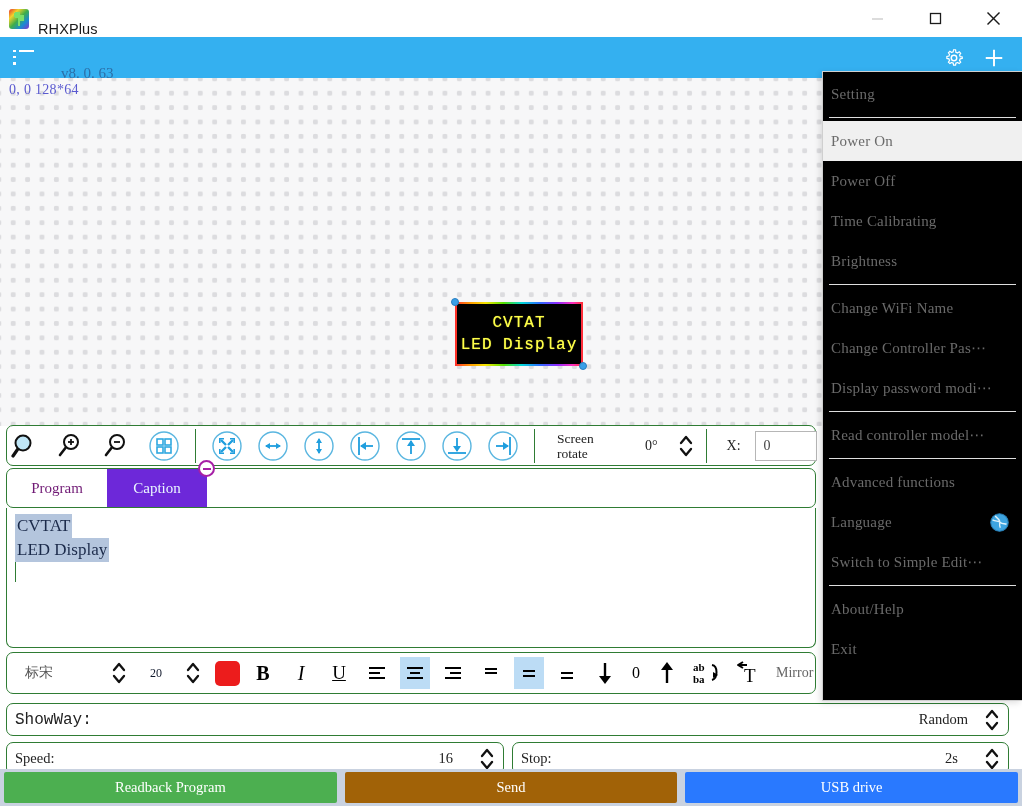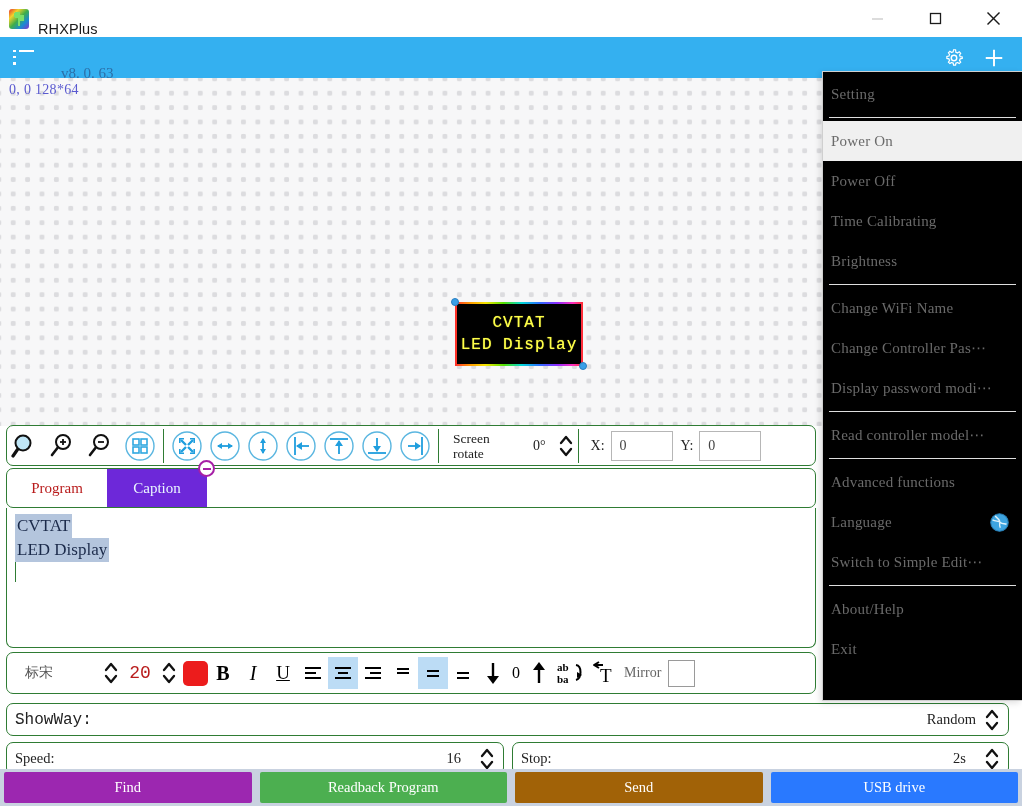--- a/index.html
+++ b/index.html
@@ -101,20 +101,21 @@
   .led-handle {
     position: absolute; width: 8px; height: 8px; border-radius: 50%;
     background: #3aa0e8; border: 1px solid #2b7fc0;
   }
   .htl { left: -4px; top: -4px; } .hbr { right: -4px; bottom: -4px; }
 
   
   .panel {
     position: absolute; border: 1px solid #2f7c34; border-radius: 7px;
     background: #ffffff;
+    gap: 8px;
   }
 
   
   .toolbar { left: 6px; top: 425px; width: 810px; height: 41px; display: flex; align-items: center; }
   .tb-icon { width: 38px; height: 37px; display: flex; align-items: center; justify-content: center; flex: none; }
   .tb-sep { width: 1px; height: 34px; background: #2f7c34; margin: 0 4px; flex: none; }
   .tb-rot-label {
     font-family: "Liberation Serif", serif; font-size: 13.5px; color: #222; line-height: 15px;
     width: 70px; margin-left: 10px; flex: none;
   }
@@ -125,21 +126,21 @@
     width: 62px; height: 30px; border: 1px solid #b6b6b6; background: #fff; margin-left: 6px;
     font-family: "Liberation Serif", serif; font-size: 14px; color: #444;
     display: flex; align-items: center; padding-left: 8px; flex:none;
   }
 
   
   .tabspanel { left: 6px; top: 468px; width: 810px; height: 40px; overflow: visible; }
   .tabs-row { display: flex; height: 100%; align-items: stretch; padding: 0; }
   .tab {
     width: 100px; display: flex; align-items: center; justify-content: center;
-    font-family: "Liberation Serif", serif; font-size: 15px; color: #b91c1c;
+    font-family: "Liberation Serif", serif; font-size: 15px; color: #701a75;
     border-radius: 6px 0 0 6px;
   }
   .tab.active {
     background: #6d28d9; color: #eaf8ff; border-radius: 0; position: relative;
   }
   .tab-close {
     position: absolute; right: -8px; top: -9px; width: 17px; height: 17px; border-radius: 50%;
     border: 2px solid #a61fa6; background: #ffffff;
     display: flex; align-items: center; justify-content: center;
   }
@@ -153,21 +154,21 @@
     white-space: pre;
   }
   .caret { display:inline-block; width:1px; height:20px; background:#2f7c34; vertical-align:-4px;}
 
   
   .fonttb { left: 6px; top: 652px; width: 810px; height: 42px; display: flex; align-items: center; padding: 0 6px; }
   .font-name {
     width: 90px; font-family: Liberation Sans, sans-serif; font-size: 14px; color: #555; padding-left: 12px; flex:none;
   }
   .font-size {
-    width: 42px; text-align: center; font-family: Liberation Mono, monospace; font-size: 18px; color: #b91c1c; flex:none;
+    width: 42px; text-align: center; font-family: Liberation Serif, serif; font-size: 12px; color: #0f172a; flex:none;
   }
   .color-swatch { width: 25px; height: 25px; border-radius: 5px; background: #ec1c1c; flex:none; margin-left: 6px;}
   .f-btn {
     width: 30px; height: 32px; display: flex; align-items: center; justify-content: center; flex:none;
     font-family: "Liberation Serif", serif;
   }
   .f-btn.sel { background: #bcdcf5; }
   .f-btn b { font-size: 20px; font-family: "Liberation Serif", serif; color:#000; }
   .f-btn em { font-size: 20px; font-family: "Liberation Serif", serif; color:#000; }
   .f-btn u { font-size: 19px; font-family: "Liberation Serif", serif; color:#000; }
@@ -506,21 +507,20 @@
   <div class="panel stoprow">
     <div class="sp-label">Stop:</div>
     <div class="sp-value">2s</div>
     <svg class="spin-updown" viewBox="0 0 16 26">
       <polyline points="3,10 8,4 13,10" fill="none" stroke="#111" stroke-width="2.3" stroke-linecap="round" stroke-linejoin="round"></polyline>
       <polyline points="3,16 8,22 13,16" fill="none" stroke="#111" stroke-width="2.3" stroke-linecap="round" stroke-linejoin="round"></polyline>
     </svg>
   </div>
 
   <div class="btnbar">
-    <div class="bigbtn" style="background: rgb(156, 39, 176);">Find</div>
     <div class="bigbtn" style="background: rgb(76, 175, 80);">Readback Program</div>
     <div class="bigbtn" style="background: #a16207;">Send</div>
     <div class="bigbtn" style="background: rgb(41, 121, 255);">USB drive</div>
   </div>
 
   <div class="sidemenu" id="sidemenu">
       <div class="menu-item">
         <span>Setting</span>
       </div>
       <div class="menu-sep"></div>

